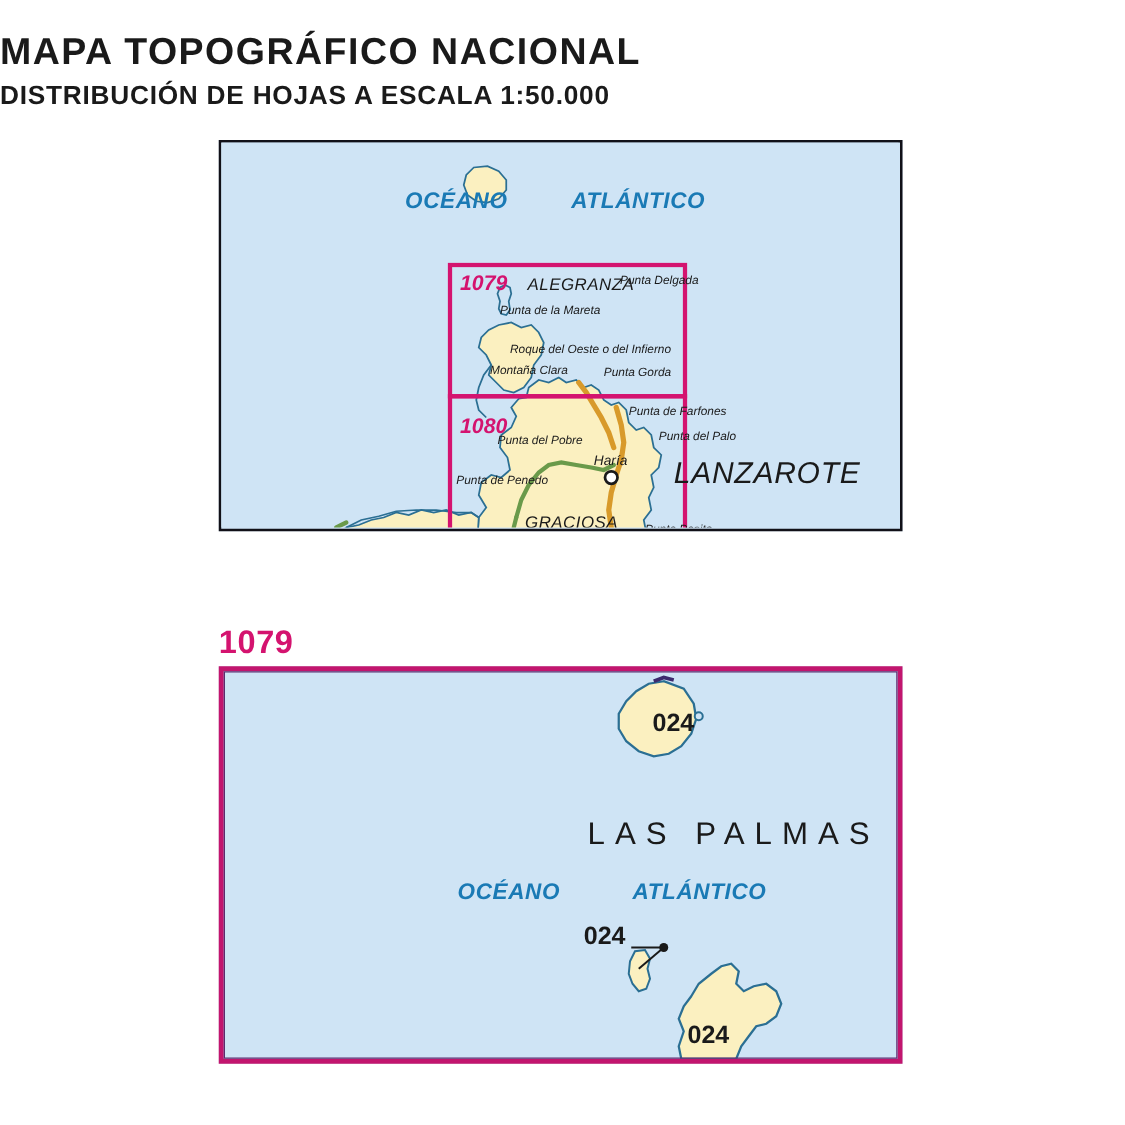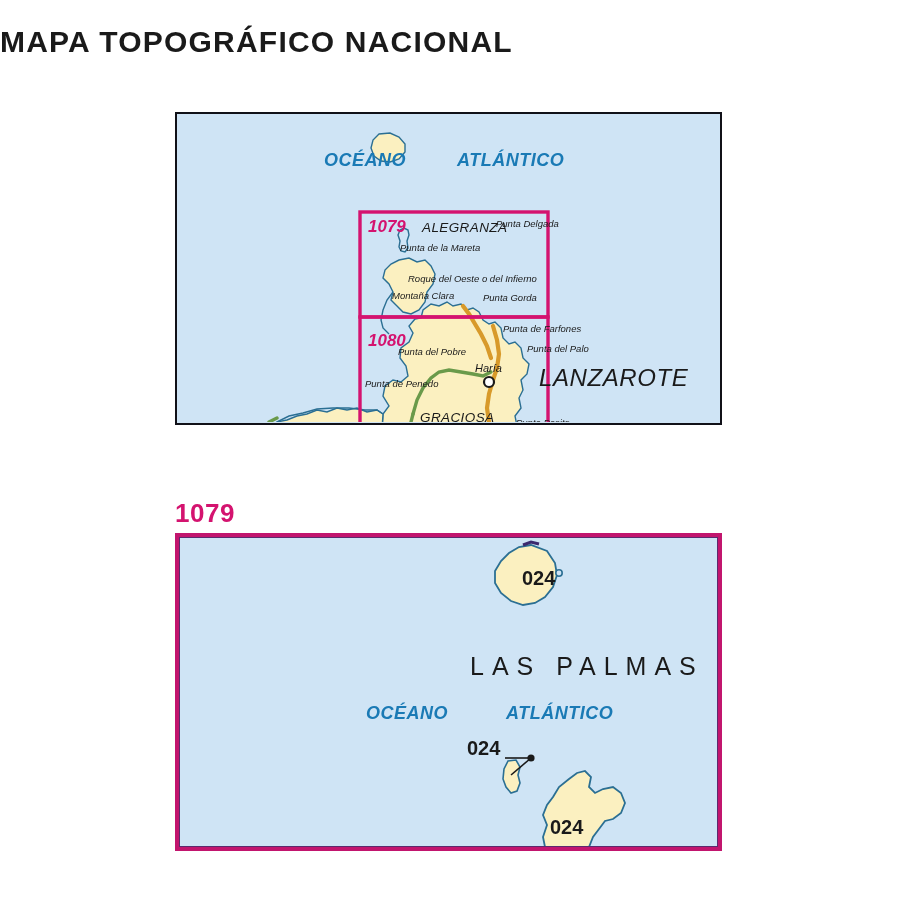--- a/index.html
+++ b/index.html
@@ -54,20 +54,21 @@
   #admin-title{
     position:absolute;left:0;top:2px;width:547px;text-align:center;
     font-size:21px;font-weight:bold;color:#1a1a1a;letter-spacing:0.5px;
   }
 </style>
 </head>
 <body>
 
 <div id="title-block">
   <div id="main-title">MAPA TOPOGRÁFICO NACIONAL</div>
+  <div id="sub-title">DISTRIBUCIÓN DE HOJAS A ESCALA 1:50.000</div>
 </div>
 
 <div id="panel-index">
   <svg class="map-svg" width="542" height="308" viewBox="0 0 542 308">
 
     <rect x="0" y="0" width="542" height="308" fill="#cfe4f5"></rect>
 
     <g>
       <path d="M 205 316 L 206 300 L 212 292 L 206 282 L 208 272 L 216 266 L 224 268
                L 231 262 L 229 252 L 223 244 L 224 234 L 232 228 L 236 219 L 232 212

